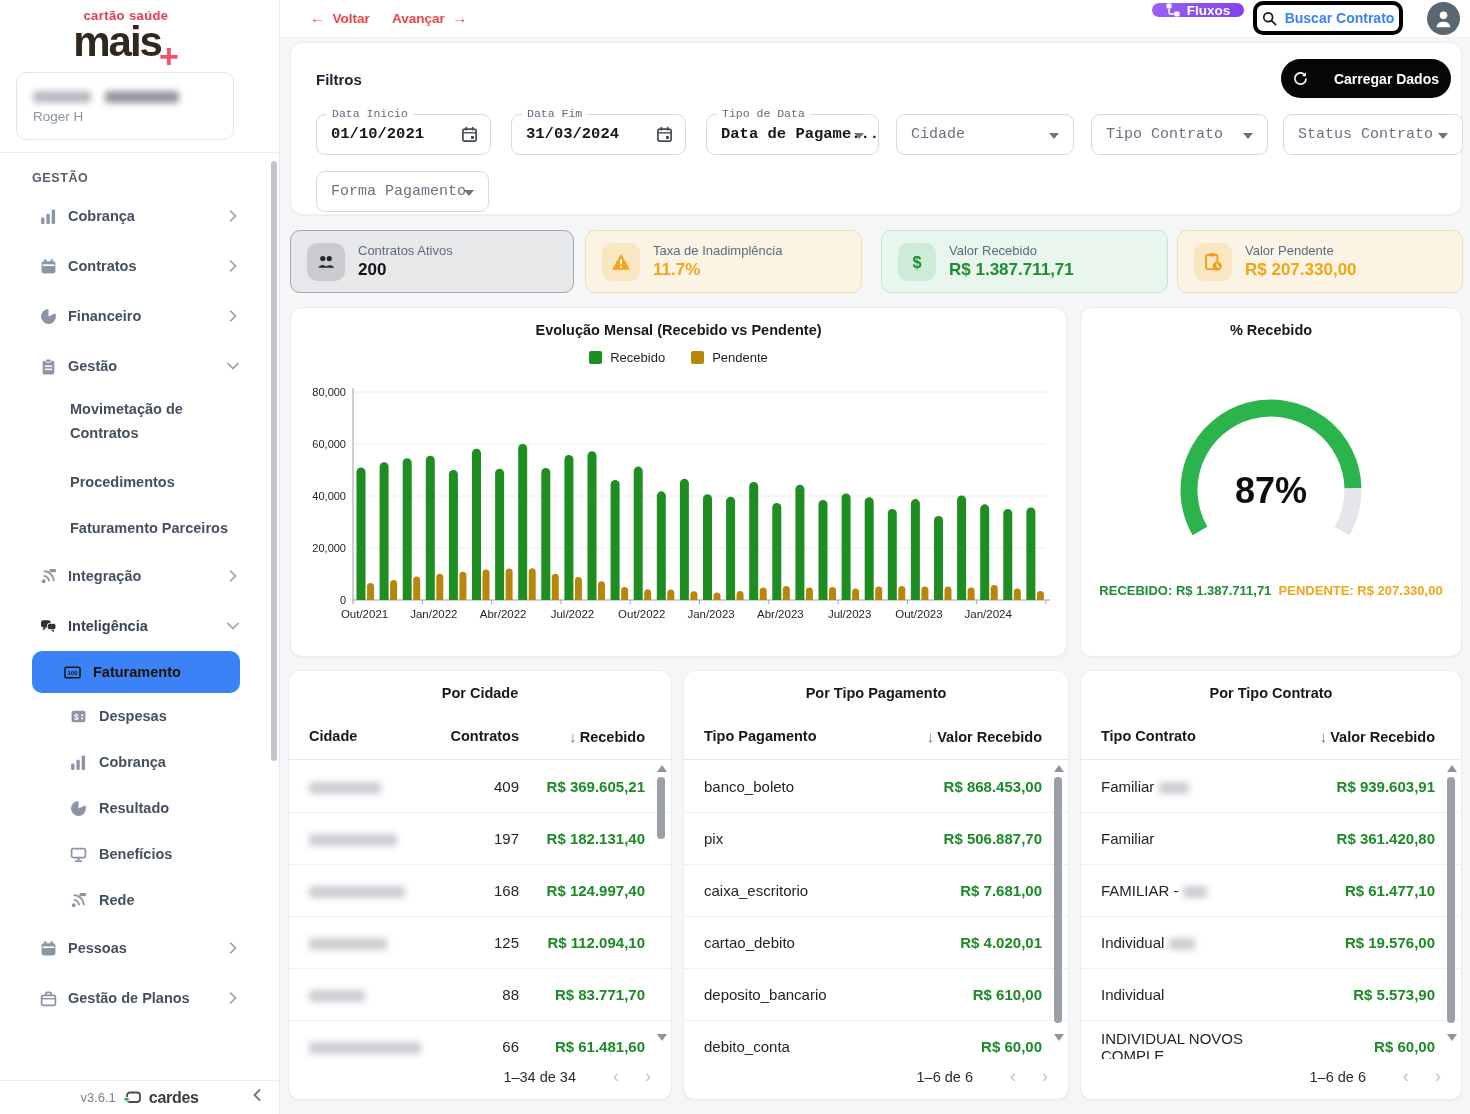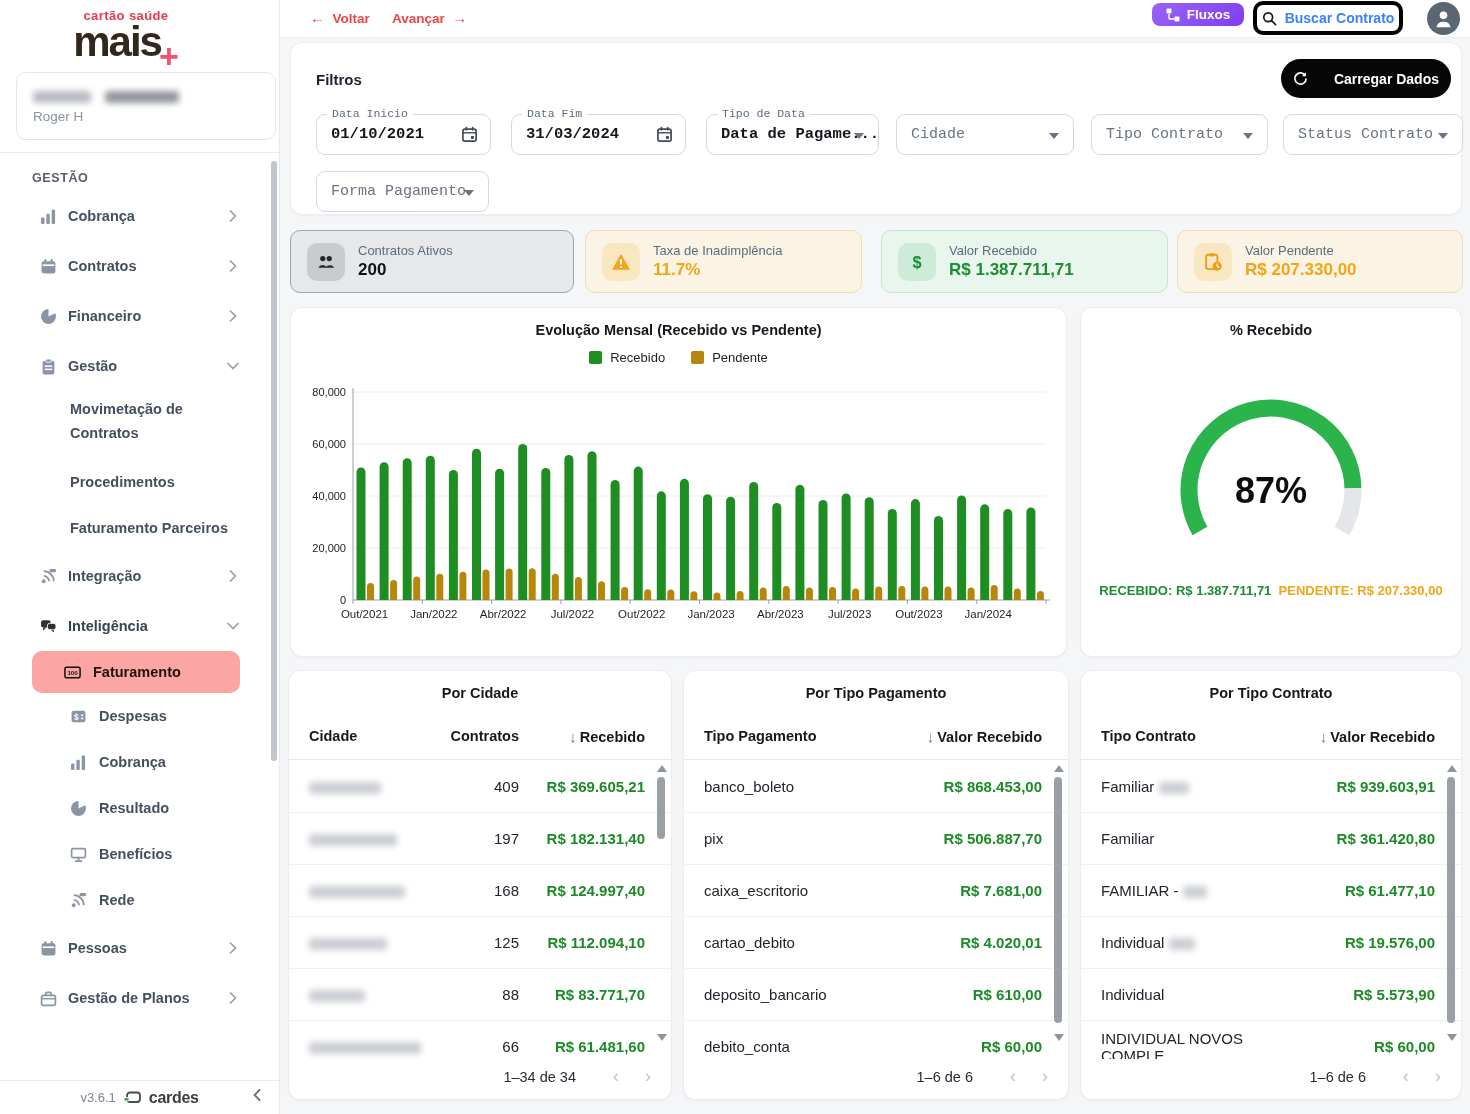--- a/index.html
+++ b/index.html
@@ -4,51 +4,51 @@
 <style>
   * { margin:0; padding:0; box-sizing:border-box; }
   html,body { width:1470px; height:1114px; font-family:"Liberation Sans", sans-serif; background:#f5f6f8; overflow:hidden; }
 
   
   .sidebar { position:absolute; left:0; top:0; width:280px; height:1114px; background:#fff; border-right:1px solid #e7e9ec; z-index:5; }
   .logo { position:absolute; top:8px; left:0; width:280px; text-align:center; }
   .logo .tagline { display:block; font-size:13px; font-weight:700; color:#e93a50; letter-spacing:.4px; margin-left:-28px; }
   .logo .brand { font-size:42px; font-weight:800; color:#31281c; letter-spacing:-2px; line-height:.9; margin-left:-28px; }
   .logo .plus { font-size:34px; font-weight:800; color:#f4536b; vertical-align:-12px; margin-left:-2px; }
-  .usercard { position:absolute; left:16px; top:72px; width:260px; height:68px; border:1px solid #e3e6ea; border-radius:10px; background:#fff; padding:14px 16px; }
+  .usercard { position:absolute; left:16px; top:72px; width:218px; height:68px; border:1px solid #e3e6ea; border-radius:10px; background:#fff; padding:14px 16px; }
   .usrline1 { height:14px; margin-bottom:8px; }
   .smudge { display:inline-block; height:12px; border-radius:3px; background:#b9bdc4; filter:blur(3px); opacity:.75; vertical-align:middle; }
   .usrname { font-size:13.5px; color:#8a93a0; }
   .navwrap { position:absolute; top:152px; bottom:34px; left:0; right:0; border-top:1px solid #e9ebef; overflow:hidden; }
   .side-scroll { position:absolute; right:2px; top:8px; width:6px; height:600px; background:#c2c6cc; border-radius:3px; }
   .navsection { margin:18px 0 6px 32px; font-size:12.5px; font-weight:700; letter-spacing:.6px; color:#565f6b; }
   .nav-item { position:relative; height:50px; display:flex; align-items:center; padding-left:40px; cursor:pointer; }
   .nav-item .nico { width:17px; height:17px; margin-right:11px; flex:0 0 auto; }
   .nav-item .nlabel { font-size:14.5px; font-weight:600; color:#44505f; }
   .nav-sub { padding-left:70px; height:46px; }
   .nav-sub2 { padding-left:70px; height:46px; }
   .nav-sub2 .nico { width:17px; height:17px; margin-right:12px; }
   .chev { position:absolute; right:42px; top:50%; transform:translateY(-50%); }
   .chev svg { display:block; }
   .chev.down svg { transform:rotate(90deg); }
   .nav-two { height:68px; align-items:flex-start; padding-top:6px; }
   .nav-two .nlabel { line-height:24px; }
-  .active-pill { margin:0 40px 0 32px; width:208px; border-radius:10px; background:#fca5a5; height:42px; padding-left:32px; }
+  .active-pill { margin:0 40px 0 32px; width:208px; border-radius:10px; background:#3b82f6; height:42px; padding-left:32px; }
   .active-pill .nlabel { color:#1d1106; font-weight:700; }
   .sfooter { position:absolute; bottom:0; left:0; right:0; height:34px; border-top:1px solid #e9ebef; display:flex; align-items:center; justify-content:center; gap:8px; background:#fff; }
   .sfooter .ver { font-size:13px; color:#7b8490; }
   .sfooter .brandword { font-size:16px; font-weight:800; color:#3d3d3f; letter-spacing:-.3px; }
   .collapse-btn { position:absolute; right:18px; top:8px; cursor:pointer; }
 
   
   .main { position:absolute; left:280px; top:0; width:1190px; height:1114px; }
   .topbar { position:absolute; left:0; top:0; right:0; height:38px; background:#fff; border-bottom:1px solid #eef0f3; }
   .navlink { position:absolute; top:9px; font-size:13.5px; font-weight:700; color:#ef4444; cursor:pointer; }
   .navlink .arr { font-size:15px; }
-  .btn-fluxos { position:absolute; left:872px; top:3px; width:92px; height:23px; border-radius:8px; background:linear-gradient(135deg,#9a63f5,#7e3ff0); color:#fff; font-size:13.5px; font-weight:700; display:flex; align-items:center; justify-content:center; gap:7px; cursor:pointer; }
+  .btn-fluxos { position:absolute; left:872px; top:3px; width:92px; height:14px; border-radius:8px; background:linear-gradient(135deg,#9a63f5,#7e3ff0); color:#fff; font-size:13.5px; font-weight:700; display:flex; align-items:center; justify-content:center; gap:7px; cursor:pointer; }
   .btn-buscar { position:absolute; left:973px; top:1px; width:150px; height:34px; border-radius:10px; background:#fff; border:4px solid #000000; font-size:14px; font-weight:700; color:#3b82f6; display:flex; align-items:center; justify-content:center; gap:8px; cursor:pointer; }
   .avatar { position:absolute; left:1147px; top:2px; width:33px; height:33px; border-radius:50%; background:#5b6673; display:flex; align-items:center; justify-content:center; cursor:pointer; }
 
   
   .content { position:absolute; left:0; top:38px; right:0; bottom:0; background:#f5f6f8; }
   .card { position:absolute; background:#fff; border:1px solid #ededf1; border-radius:12px; box-shadow:0 1px 2px rgba(16,24,40,.04); }
 
   
   .filters-title { position:absolute; left:25px; top:28px; font-size:15px; font-weight:700; color:#1c2330; }
   .btn-dark { position:absolute; right:10px; top:16px; width:170px; height:39px; border-radius:22px; background:#060606; color:#fff; font-size:14px; font-weight:700; display:flex; align-items:center; justify-content:center; gap:26px; cursor:pointer; }

